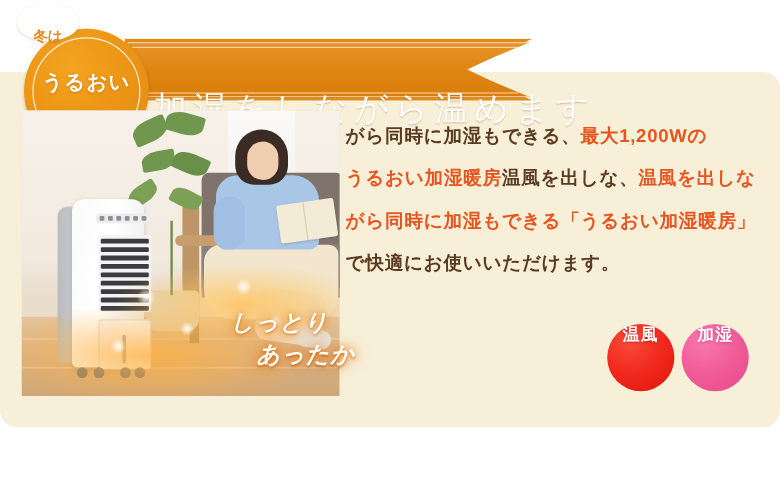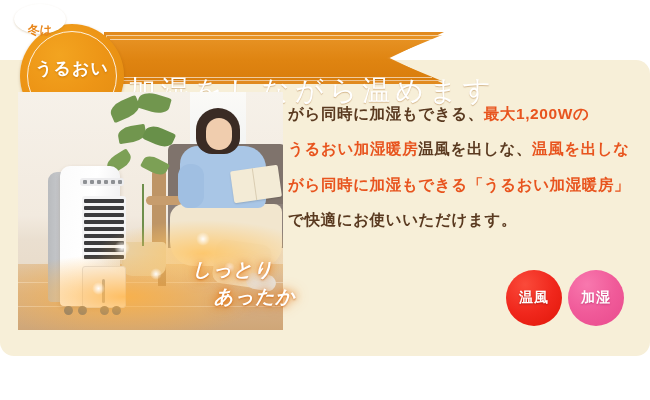--- a/index.html
+++ b/index.html
@@ -163,21 +163,21 @@
   .hand-text .l2t{display:block;padding-left:22px;font-style:italic;}
 
   
   .copy{position:absolute;left:288px;top:104px;width:350px;}
   .copy p{margin:0 0 16px 0;font-size:15.5px;line-height:1.25;letter-spacing:.6px;color:#5A3A20;font-weight:bold;}
   .copy p:last-child{margin-bottom:0;}
   .hl{color:#E8541E;}
 
   
   .feat{position:absolute;top:270px;width:56px;height:56px;border-radius:50%;
-        display:flex;align-items:center;justify-content:center;
+        display:flex;align-items:flex-start;justify-content:center;
         color:#fff;font-size:14px;font-weight:bold;letter-spacing:1px;
         text-shadow:0 1px 2px rgba(120,0,0,.45);}
   .feat.warm{left:506px;background:radial-gradient(circle at 34% 26%,#FA4A3A 0%,#F0271C 52%,#E01608 100%);}
   .feat.humid{left:568px;background:radial-gradient(circle at 34% 26%,#F878AE 0%,#F05A99 52%,#E84A8C 100%);
               text-shadow:0 1px 2px rgba(150,20,80,.45);}
 </style>
 </head>
 <body>
 
 <div id="stage">

